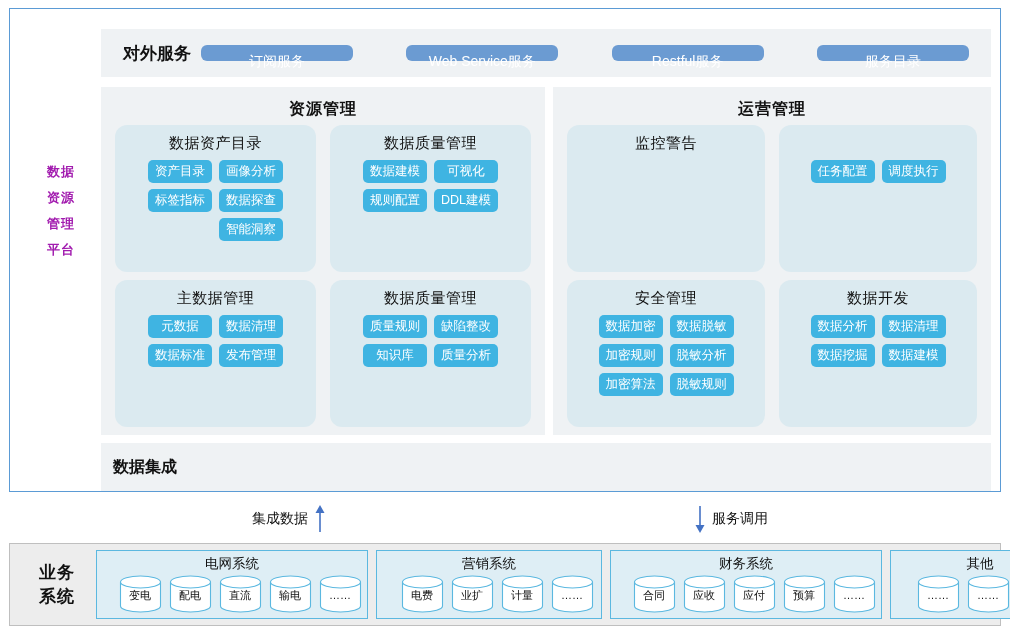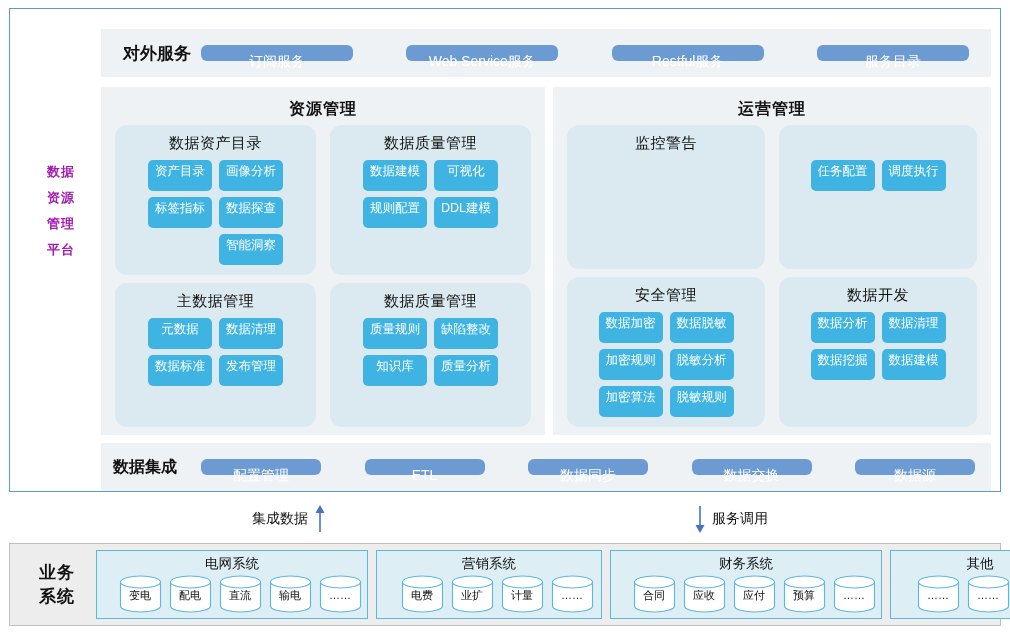--- a/index.html
+++ b/index.html
@@ -103,21 +103,21 @@
   .chip-cols{
     display:flex;gap:7px;justify-content:center;
   }
   .chip-col{
     display:flex;flex-direction:column;gap:6px;
   }
   .chip{
     background:#3FB4E2;color:#ffffff;
     border-radius:5px;
     font-size:12.5px;
-    height:31px;line-height:23px;
+    height:23px;line-height:23px;
     text-align:center;
     padding:0 7px;
     white-space:nowrap;
     cursor:pointer;
     box-sizing:border-box;
     min-width:64px;
   }
 
   
   #data-integration{
@@ -323,27 +323,20 @@
                 </div>
               </div>
             </div>
           </div>
         </div>
     </div>
   </div>
 
   <div class="band" id="data-integration">
     <div class="band-label">数据集成</div>
-    <div class="svc-row" id="data-integration-buttons">
-        <div class="svc-btn">配置管理</div>
-        <div class="svc-btn">ETL</div>
-        <div class="svc-btn">数据同步</div>
-        <div class="svc-btn">数据交换</div>
-        <div class="svc-btn">数据源</div>
-      </div>
   </div>
 
 </div>
 
 <div id="connectors">
 
   <div class="conn" id="conn-integrate">
     <span>集成数据</span>
     <svg class="arrow-svg" width="12" height="28" viewBox="0 0 12 28">
       <line x1="6" y1="27" x2="6" y2="6" stroke="#4472C4" stroke-width="1.6"></line>

